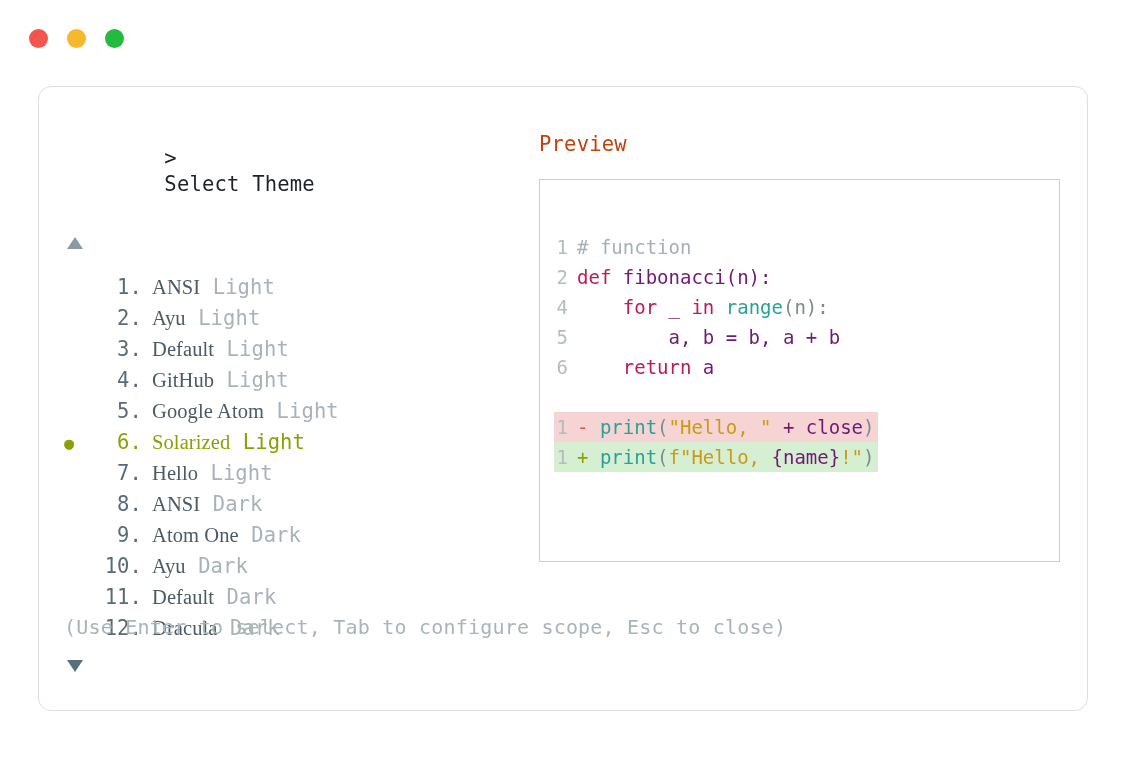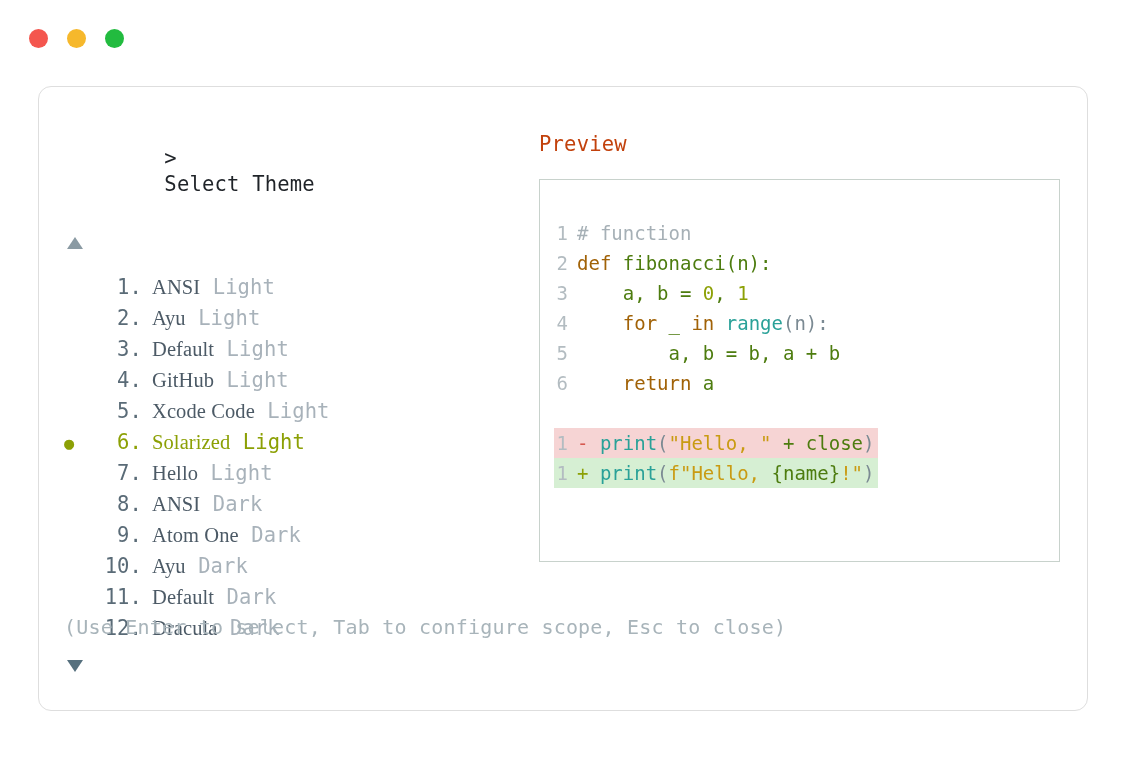--- a/index.html
+++ b/index.html
@@ -139,40 +139,40 @@
     color: #c2410c;
     letter-spacing: 0.2px;
   }
   .preview-box {
     margin-top: 22px;
     width: 521px;
     height: 383px;
     box-sizing: border-box;
     border: 1px solid #c8d2cc;
     background: #ffffff;
-    padding: 38px 0 0 14px;
+    padding: 52px 0 0 14px;
   }
 
   .code-line {
     font-size: 19px;
     line-height: 30px;
     white-space: pre;
     letter-spacing: 0px;
   }
   .ln {
     display: inline-block;
     width: 14px;
     text-align: right;
     color: #b3bcc1;
     margin-right: 9px;
   }
   .tok-comment { color: #a6b0b6; }
-  .tok-keyword { color: #a16207; }
+  .tok-keyword { color: #be185d; }
   .tok-func    { color: #2aa198; }
-  .tok-plain   { color: #4d7c0f; }
+  .tok-plain   { color: #701a75; }
   .tok-num     { color: #8ca005; }
   .tok-string  { color: #c99b12; }
   .tok-punct   { color: #7b8a93; }
 
   .diff-block { margin-top: 30px; }
   .diff-line {
     font-size: 19px;
     line-height: 30px;
     white-space: pre;
     display: inline-block;
@@ -217,42 +217,41 @@
 
       <div class="arrow-row">
         <div class="scroll-arrow up"></div>
       </div>
 
       <ul class="theme-list" id="theme-list">
           <li class="theme-item"><span class="sel-bullet empty">●</span><span class="item-index">1.</span><span class="item-name">ANSI</span><span class="item-variant"> Light</span></li>
           <li class="theme-item"><span class="sel-bullet empty">●</span><span class="item-index">2.</span><span class="item-name">Ayu</span><span class="item-variant"> Light</span></li>
           <li class="theme-item"><span class="sel-bullet empty">●</span><span class="item-index">3.</span><span class="item-name">Default</span><span class="item-variant"> Light</span></li>
           <li class="theme-item"><span class="sel-bullet empty">●</span><span class="item-index">4.</span><span class="item-name">GitHub</span><span class="item-variant"> Light</span></li>
-          <li class="theme-item"><span class="sel-bullet empty">●</span><span class="item-index">5.</span><span class="item-name">Xcode Code</span><span class="item-variant"> Light</span></li>
+          <li class="theme-item"><span class="sel-bullet empty">●</span><span class="item-index">5.</span><span class="item-name">Google Atom</span><span class="item-variant"> Light</span></li>
           <li class="theme-item selected"><span class="sel-bullet">●</span><span class="item-index">6.</span><span class="item-name">Solarized</span><span class="item-variant"> Light</span></li>
           <li class="theme-item"><span class="sel-bullet empty">●</span><span class="item-index">7.</span><span class="item-name">Hello</span><span class="item-variant"> Light</span></li>
           <li class="theme-item"><span class="sel-bullet empty">●</span><span class="item-index">8.</span><span class="item-name">ANSI</span><span class="item-variant"> Dark</span></li>
           <li class="theme-item"><span class="sel-bullet empty">●</span><span class="item-index">9.</span><span class="item-name">Atom One</span><span class="item-variant"> Dark</span></li>
           <li class="theme-item"><span class="sel-bullet empty">●</span><span class="item-index">10.</span><span class="item-name">Ayu</span><span class="item-variant"> Dark</span></li>
           <li class="theme-item"><span class="sel-bullet empty">●</span><span class="item-index">11.</span><span class="item-name">Default</span><span class="item-variant"> Dark</span></li>
           <li class="theme-item"><span class="sel-bullet empty">●</span><span class="item-index">12.</span><span class="item-name">Dracula</span><span class="item-variant"> Dark</span></li>
         </ul>
 
       <div>
         <div class="scroll-arrow down"></div>
       </div>
     </div>
 
     <div class="right-col">
       <div class="preview-label">Preview</div>
       <div class="preview-box">
         <div id="code-block">
             <div class="code-line"><span class="ln">1</span><span class="tok-comment"># function</span></div>
             <div class="code-line"><span class="ln">2</span><span class="tok-keyword">def</span><span class="tok-plain"> fibonacci(n):</span></div>
-            <div class="code-line"><span class="ln">3</span><span class="tok-plain">    a, b = </span><span class="tok-num">0</span><span class="tok-plain">, </span><span class="tok-num">1</span></div>
             <div class="code-line"><span class="ln">4</span><span class="tok-plain">    </span><span class="tok-keyword">for</span><span class="tok-plain"> _ </span><span class="tok-keyword">in</span><span class="tok-plain"> </span><span class="tok-func">range</span><span class="tok-punct">(n):</span></div>
             <div class="code-line"><span class="ln">5</span><span class="tok-plain">        a, b = b, a + b</span></div>
             <div class="code-line"><span class="ln">6</span><span class="tok-plain">    </span><span class="tok-keyword">return</span><span class="tok-plain"> a</span></div>
           </div>
         <div class="diff-block" id="diff-block">
             <div class="diff-wrap"><span class="diff-line remove"><span class="ln diff-ln">1</span><span class="diff-sign remove">- </span><span class="tok-func">print</span><span class="tok-punct">(</span><span class="tok-string">"Hello, "</span><span class="tok-plain"> + close</span><span class="tok-punct">)</span></span></div>
             <div class="diff-wrap"><span class="diff-line add"><span class="ln diff-ln">1</span><span class="diff-sign add">+ </span><span class="tok-func">print</span><span class="tok-punct">(</span><span class="tok-string">f"Hello, </span><span class="tok-plain">{name}</span><span class="tok-string">!"</span><span class="tok-punct">)</span></span></div>
           </div>
       </div>
     </div>

